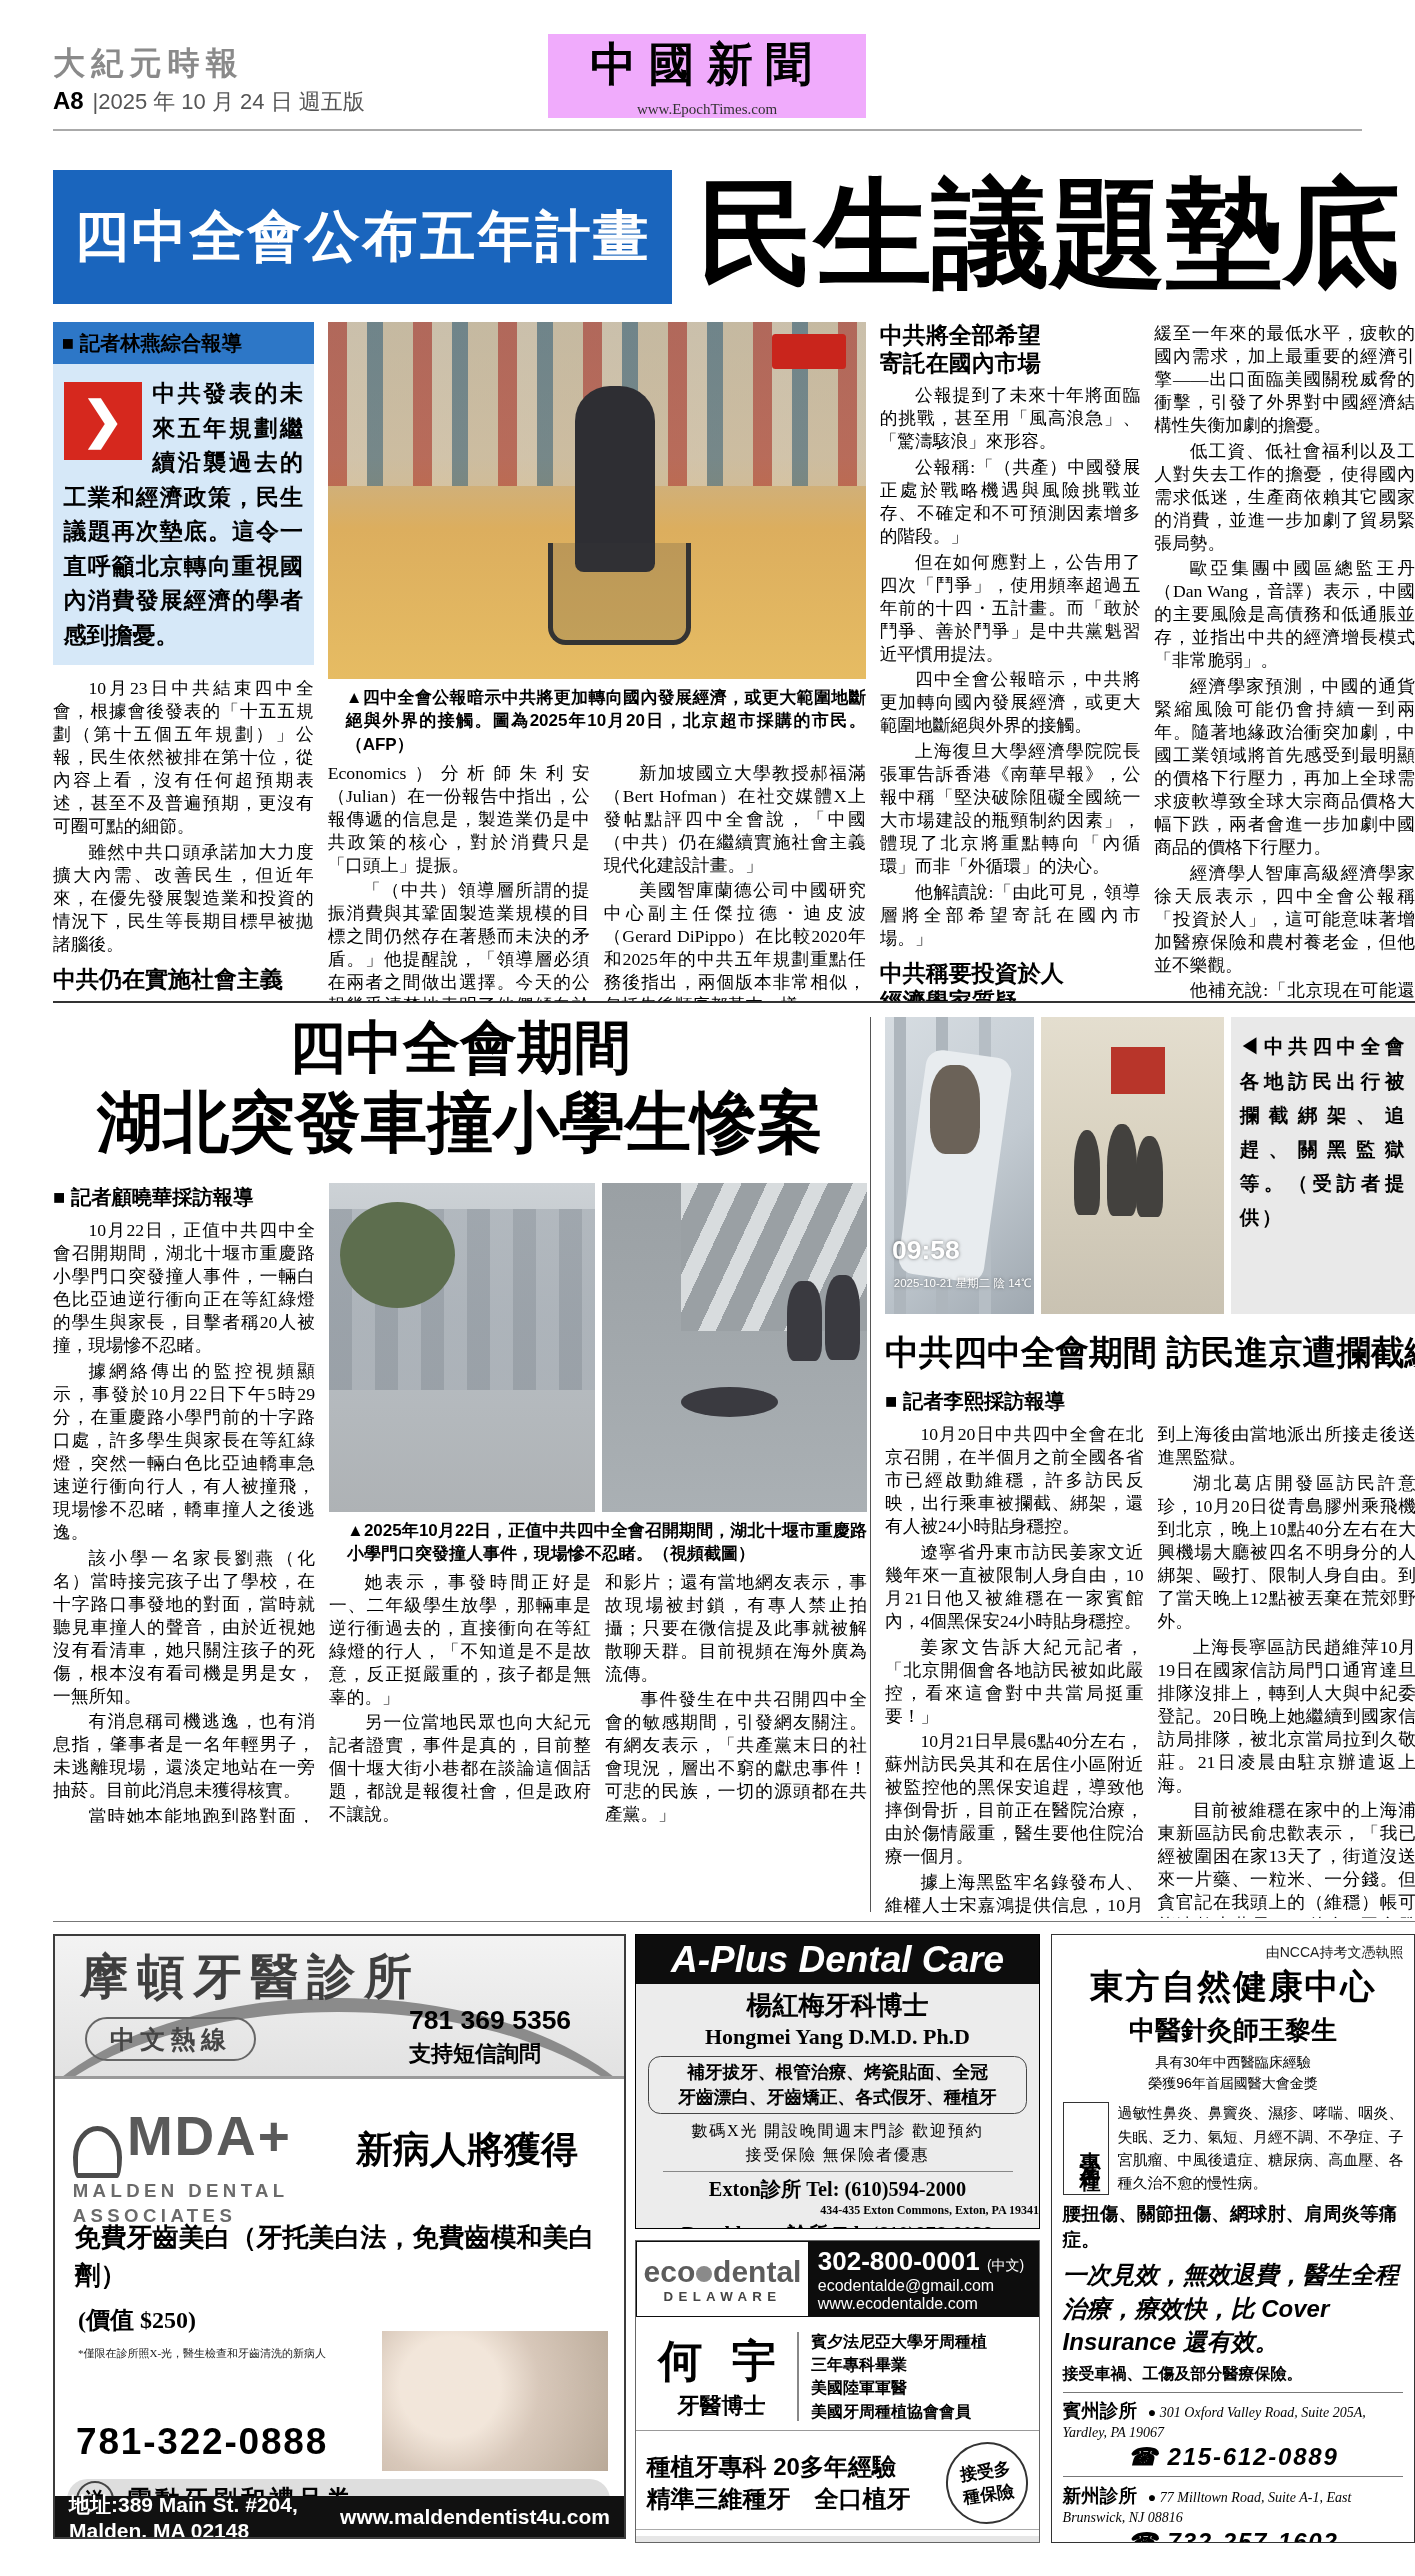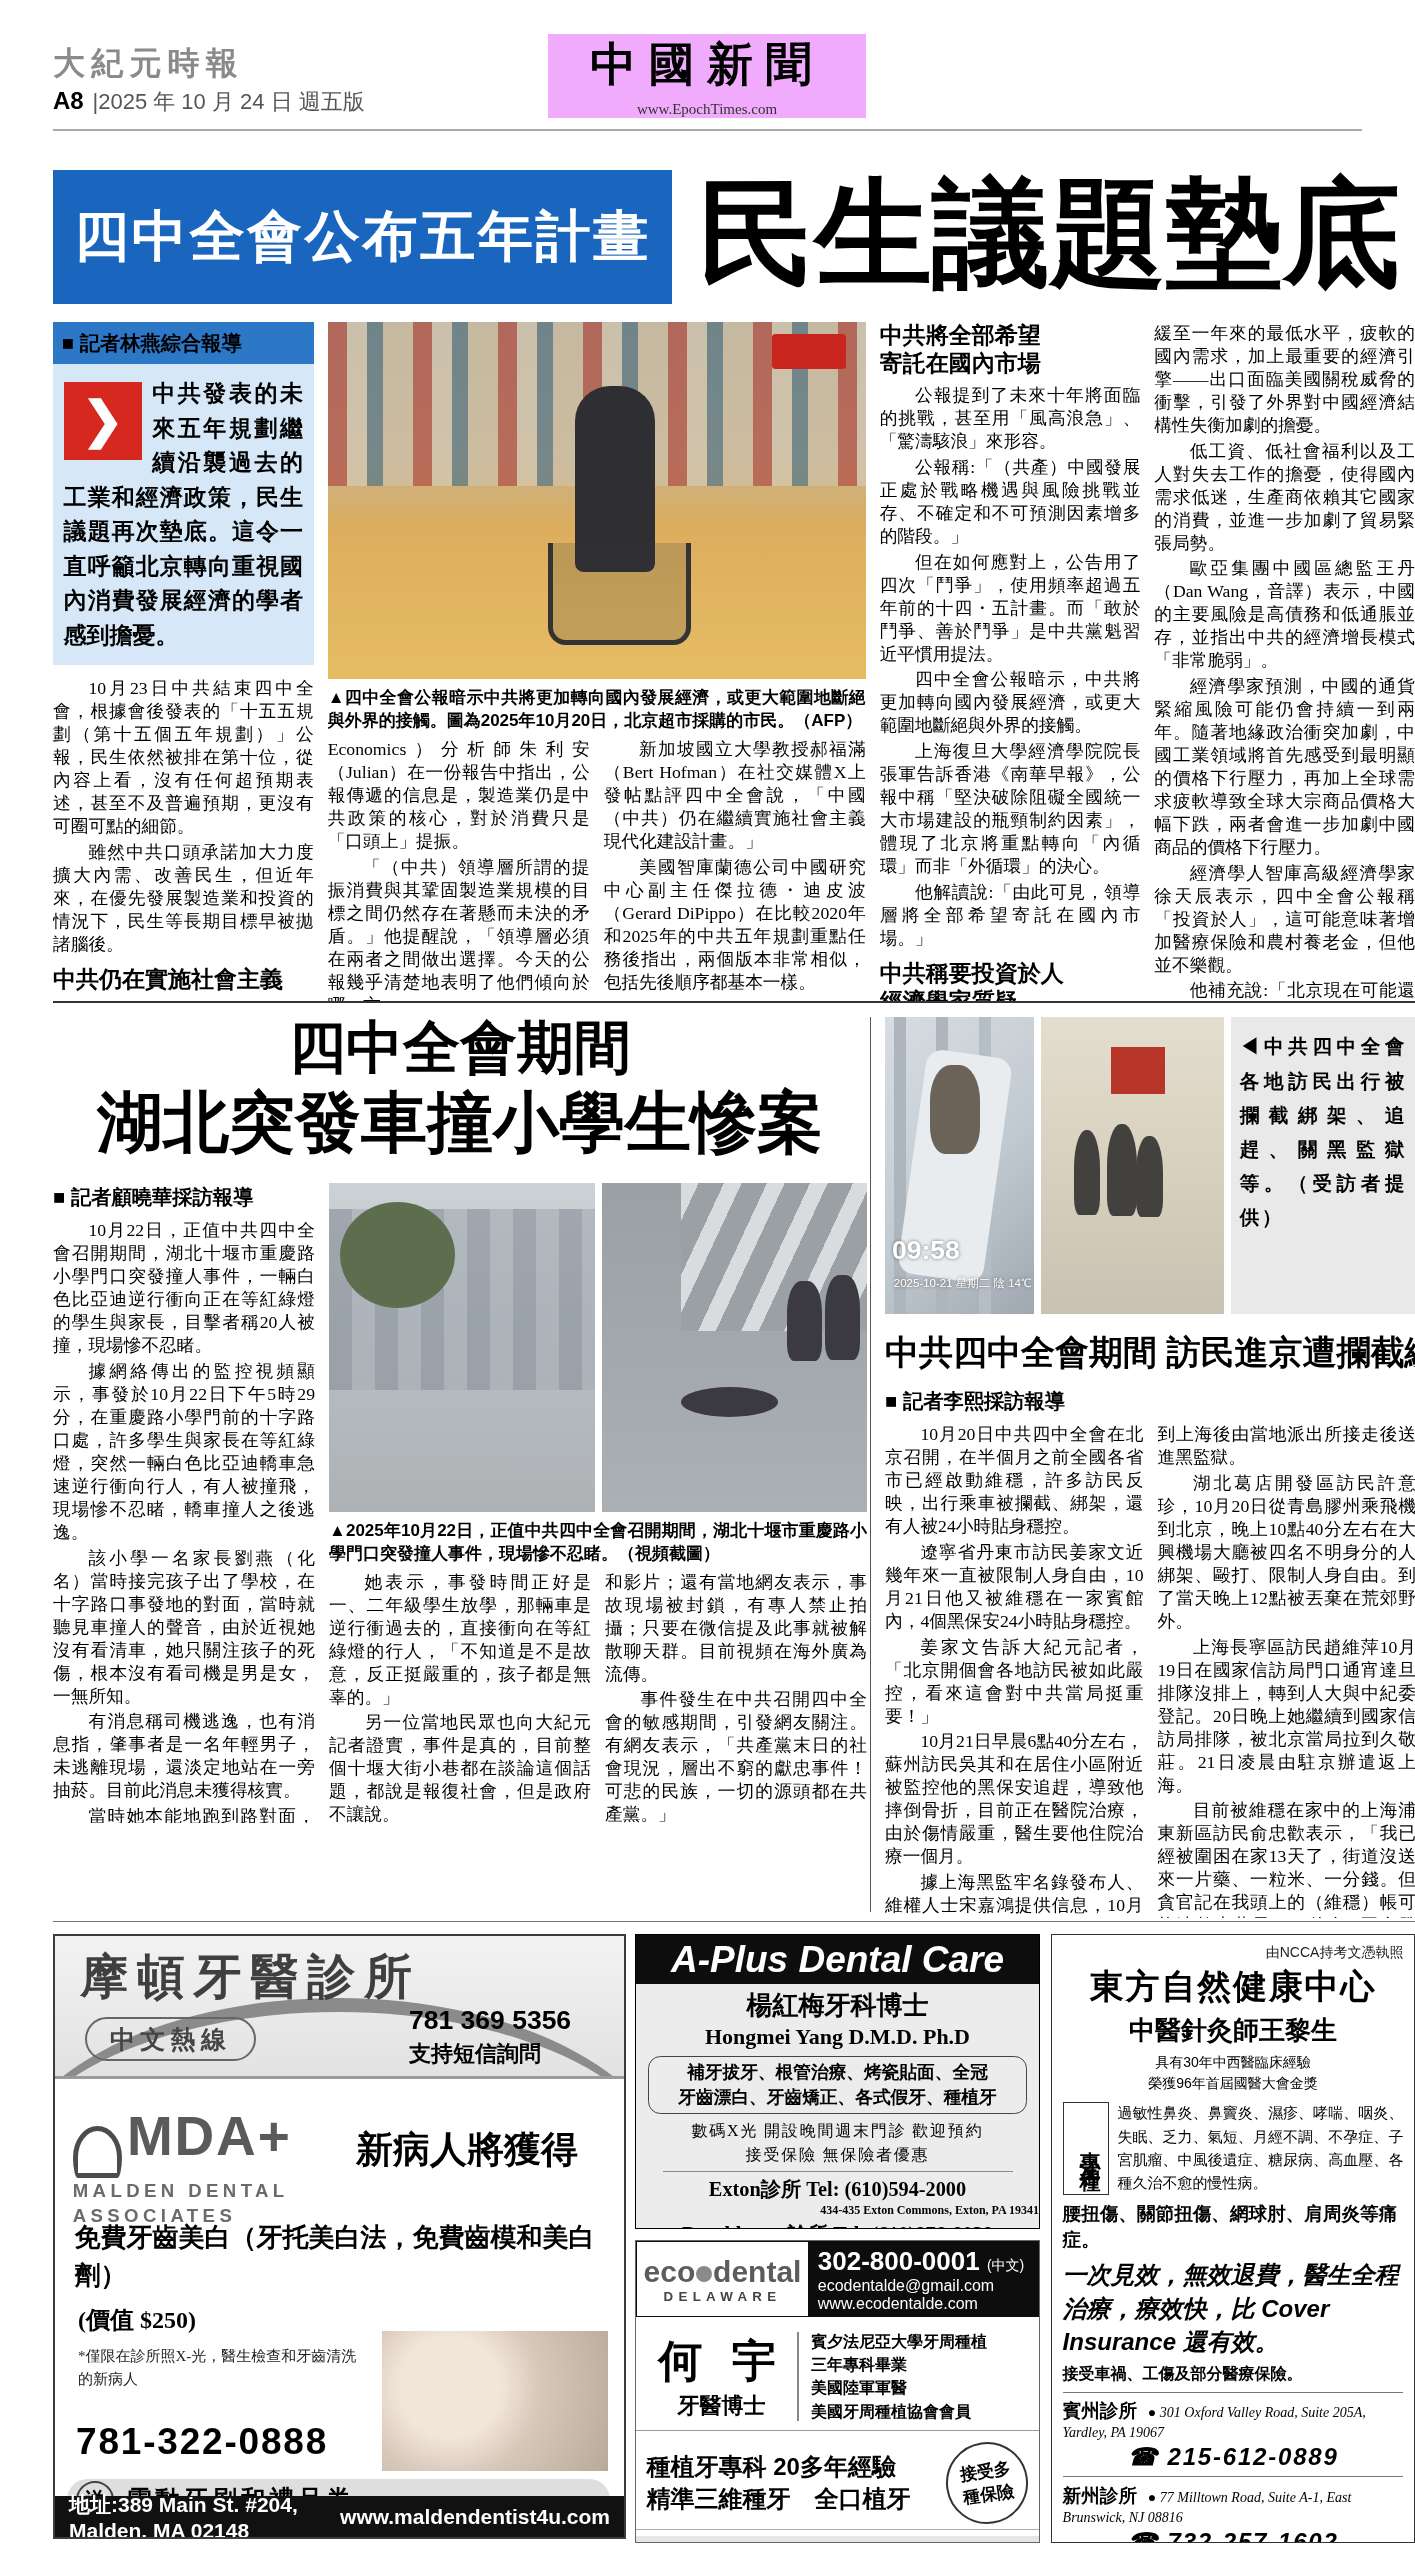--- a/index.html
+++ b/index.html
@@ -25,21 +25,21 @@
   .p{font-size:17.7px;line-height:1.3;text-align:justify;text-indent:2em;margin:0 0 2.7px 0;}
   .subhead{font-family:"Liberation Sans",sans-serif;font-weight:900;font-size:23px;line-height:1.2;
            margin:10.6px 0 7px 0;text-indent:0;}
   .bylinebar{background:#2d77c7;color:#000;font-family:"Liberation Sans",sans-serif;font-weight:900;
              font-size:20.3px;padding:7px 8.8px;margin-bottom:0;}
   .leadbox{background:#d6e8f8;padding:12.4px 10.6px;font-family:"Liberation Sans",sans-serif;
            font-weight:900;font-size:23px;line-height:1.5;text-align:justify;}
   .leadicon{float:left;width:78px;height:78px;background:#d6281e;margin:5.3px 10.6px 3.5px 0;
             display:flex;align-items:center;justify-content:center;color:#fff;font-size:50px;font-weight:900;}
   .caption{font-family:"Liberation Sans",sans-serif;font-weight:700;font-size:17px;line-height:1.38;
-           text-align:justify;margin-top:7px;}
+           text-align:justify;margin-top:7px;margin-left:18px;}
   .plainby{font-family:"Liberation Sans",sans-serif;font-weight:900;font-size:20.3px;margin:0 0 8.8px 0;}
   .cols{display:flex;gap:14px;}
   .col{flex:1;overflow:hidden;}
   .rule{background:#333;}
   
   .s1{left:53px;top:322px;width:1362px;height:679px;overflow:hidden;}
   .s1mid{width:538px;flex:none;display:flex;flex-direction:column;overflow:hidden;}
   .s1midtext{display:flex;gap:14px;overflow:hidden;flex:1;margin-top:5.3px;}
   
   .photo{position:relative;overflow:hidden;background:#cfcfcf;}
@@ -93,21 +93,21 @@
   .mal-ph1{position:absolute;left:354px;top:69px;font-size:26.5px;font-weight:900;font-family:"Liberation Sans",sans-serif;}
   .mal-ph2{position:absolute;left:354px;top:103px;font-size:22px;font-weight:700;font-family:"Liberation Sans",sans-serif;}
   .mal-logo{position:absolute;left:17.7px;top:168px;width:265px;}
   .mal-abbr{font-size:55px;font-weight:900;color:#5a5a5a;font-family:"Liberation Sans",sans-serif;letter-spacing:1.8px;}
   .mal-tooth{display:inline-block;width:39px;height:42px;background:#fff;border:5.3px solid #4c4c4c;
              border-radius:50% 50% 10% 10%/60% 60% 40% 40%;vertical-align:middle;margin-right:5.3px;}
   .mal-name{font-size:18.6px;font-weight:700;color:#6b6b6b;letter-spacing:4.4px;font-family:"Liberation Sans",sans-serif;line-height:1.35;}
   .mal-newp{position:absolute;left:301px;top:189px;font-size:37px;font-weight:900;font-family:"Liberation Sans",sans-serif;}
   .mal-offer{position:absolute;left:19.5px;top:283px;width:531px;font-size:26px;font-weight:900;font-family:"Liberation Sans",sans-serif;line-height:1.45;}
   .mal-val{position:absolute;left:23px;top:368px;font-size:24px;font-weight:700;}
-  .mal-fine{position:absolute;left:23px;top:409px;width:292px;font-size:15px;line-height:1.5;color:#222;}
+  .mal-fine{position:absolute;left:23px;top:409px;width:292px;font-size:11px;line-height:1.5;color:#222;}
   .mal-phone{position:absolute;left:21px;top:485px;font-size:37px;font-weight:900;font-family:"Liberation Sans",sans-serif;letter-spacing:1.8px;}
   .mal-photo{position:absolute;left:327px;top:395px;width:226px;height:140px;
              background:radial-gradient(circle at 30% 40%,#f2e6da 0 28%,#d8c8ba 50%,#b9a998 100%);}
   .mal-gift{position:absolute;left:12.4px;top:543px;width:543px;height:41px;background:#dedede;border-radius:23px;
             display:flex;align-items:center;gap:12.4px;padding-left:8.8px;box-sizing:border-box;}
   .mal-gift .circ{width:34px;height:34px;border:2.7px solid #444;border-radius:50%;display:flex;align-items:center;justify-content:center;
             font-size:21px;font-weight:900;font-family:"Liberation Sans",sans-serif;}
   .mal-gift .gt{font-size:25px;font-weight:900;font-family:"Liberation Sans",sans-serif;letter-spacing:3.5px;}
   .mal-addr{position:absolute;left:0;bottom:0;width:100%;height:41px;background:#111;color:#fff;
             display:flex;align-items:center;justify-content:space-between;padding:0 14px;box-sizing:border-box;

